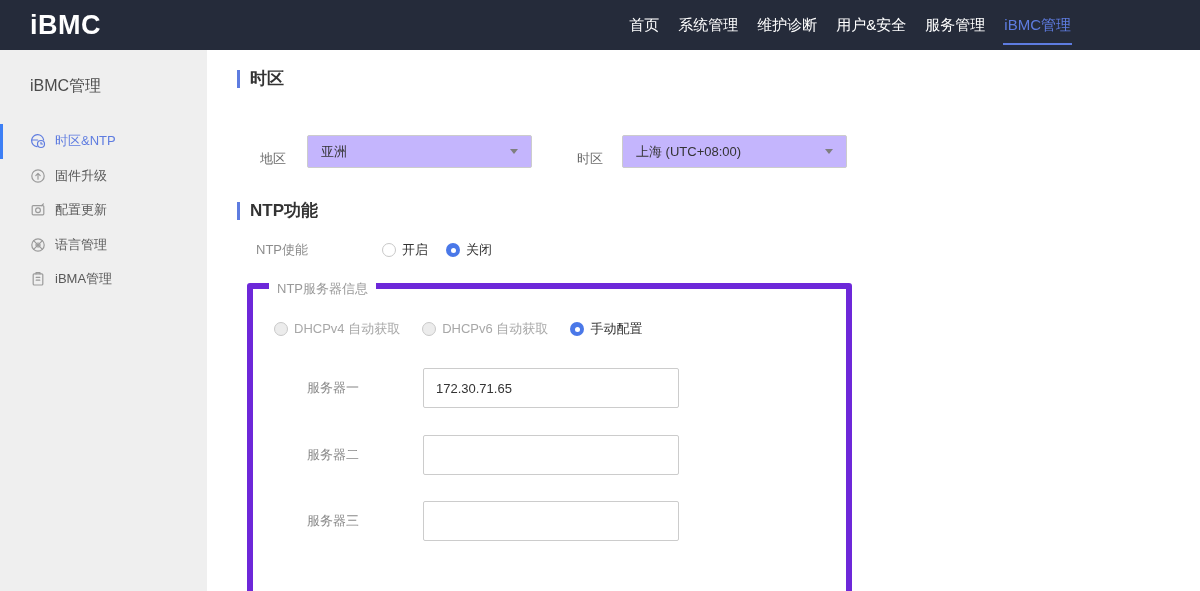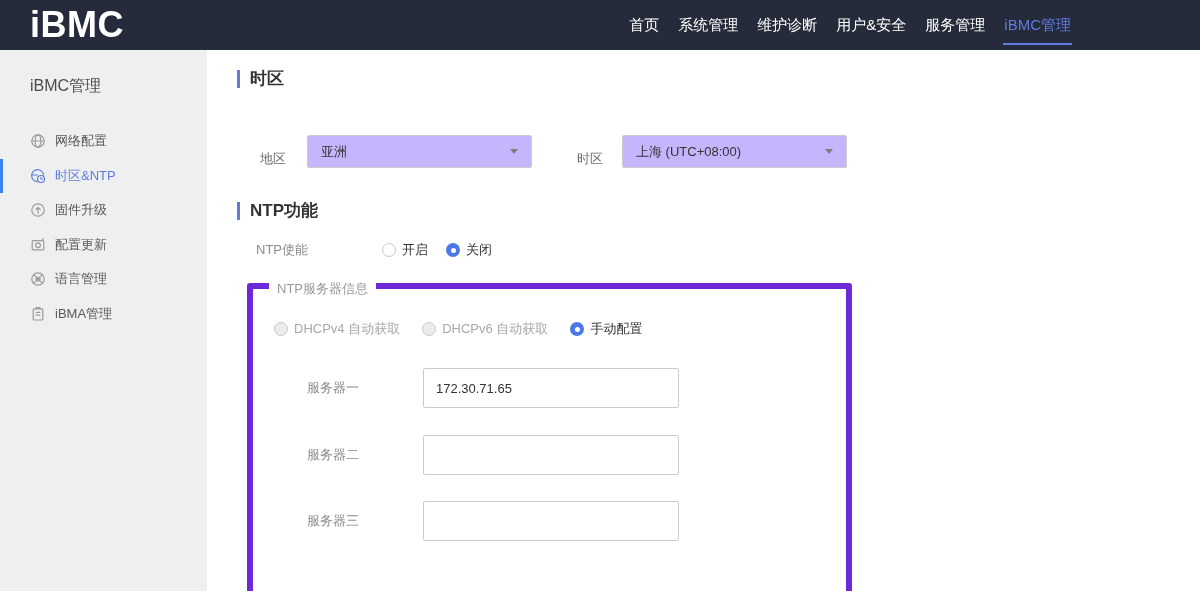--- a/index.html
+++ b/index.html
@@ -5,21 +5,21 @@
   :root{
     --accent:#5e7ce0; --radio-blue:#4a78e8; --indicator:#3d7ff5;
     --header-bg:#252b3a; --sidebar-bg:#efefef;
   }
   *{box-sizing:border-box;margin:0;padding:0;}
   html,body{width:1200px;height:591px;overflow:hidden;}
   body{font-family:"Liberation Sans","DejaVu Sans",sans-serif;background:#fff;position:relative;}
 
   
   .header{position:absolute;left:0;top:0;width:1200px;height:50px;background:var(--header-bg,#252b3a);display:flex;align-items:center;}
-  .logo{margin-left:30px;font-size:36px;font-weight:bold;color:#fff;letter-spacing:.5px;}
+  .logo{margin-left:30px;font-size:27px;font-weight:bold;color:#fff;letter-spacing:.5px;}
   .nav{position:absolute;right:127px;top:0;height:50px;display:flex;align-items:center;gap:15px;}
   .nav-item{position:relative;height:50px;display:flex;align-items:center;padding:1px 2px;font-size:15px;color:#fff;cursor:pointer;white-space:nowrap;}
   .nav-item.active{color:var(--accent,#5e7ce0);}
   .nav-item.active::after{content:'';position:absolute;left:1px;right:1px;bottom:5px;height:2px;background:var(--accent,#5e7ce0);}
 
   
   .sidebar{position:absolute;left:0;top:50px;width:207px;height:541px;background:var(--sidebar-bg,#efefef);}
   .sidebar-title{margin:26px 0 0 30px;font-size:16px;color:#4a4a4a;}
   .menu{list-style:none;margin-top:27px;}
   .menu li{position:relative;height:34.5px;display:flex;align-items:center;padding-left:30px;font-size:13px;color:#595959;cursor:pointer;}
@@ -78,30 +78,20 @@
     <div class="nav-item">维护诊断</div>
     <div class="nav-item">用户&amp;安全</div>
     <div class="nav-item">服务管理</div>
     <div class="nav-item active">iBMC管理</div>
   </nav>
 </div>
 
 <aside class="sidebar">
   <div class="sidebar-title">iBMC管理</div>
   <ul class="menu">
-    <li>
-      <span class="icon">
-        <svg viewBox="0 0 16 16">
-            <circle cx="8" cy="8" r="6.2"></circle>
-            <ellipse cx="8" cy="8" rx="2.8" ry="6.2"></ellipse>
-            <path d="M1.8 8h12.4"></path>
-          </svg>
-      </span>
-      <span>网络配置</span>
-    </li>
     <li class="active">
       <span class="icon">
         <svg viewBox="0 0 16 16">
             <path d="M13.6 7A6 6 0 1 0 7 13.6"></path>
             <path d="M1.6 7h6"></path>
             <circle cx="11" cy="11" r="3.5"></circle>
             <path d="M11 9.4V11h1.5"></path>
           </svg>
       </span>
       <span>时区&amp;NTP</span>

